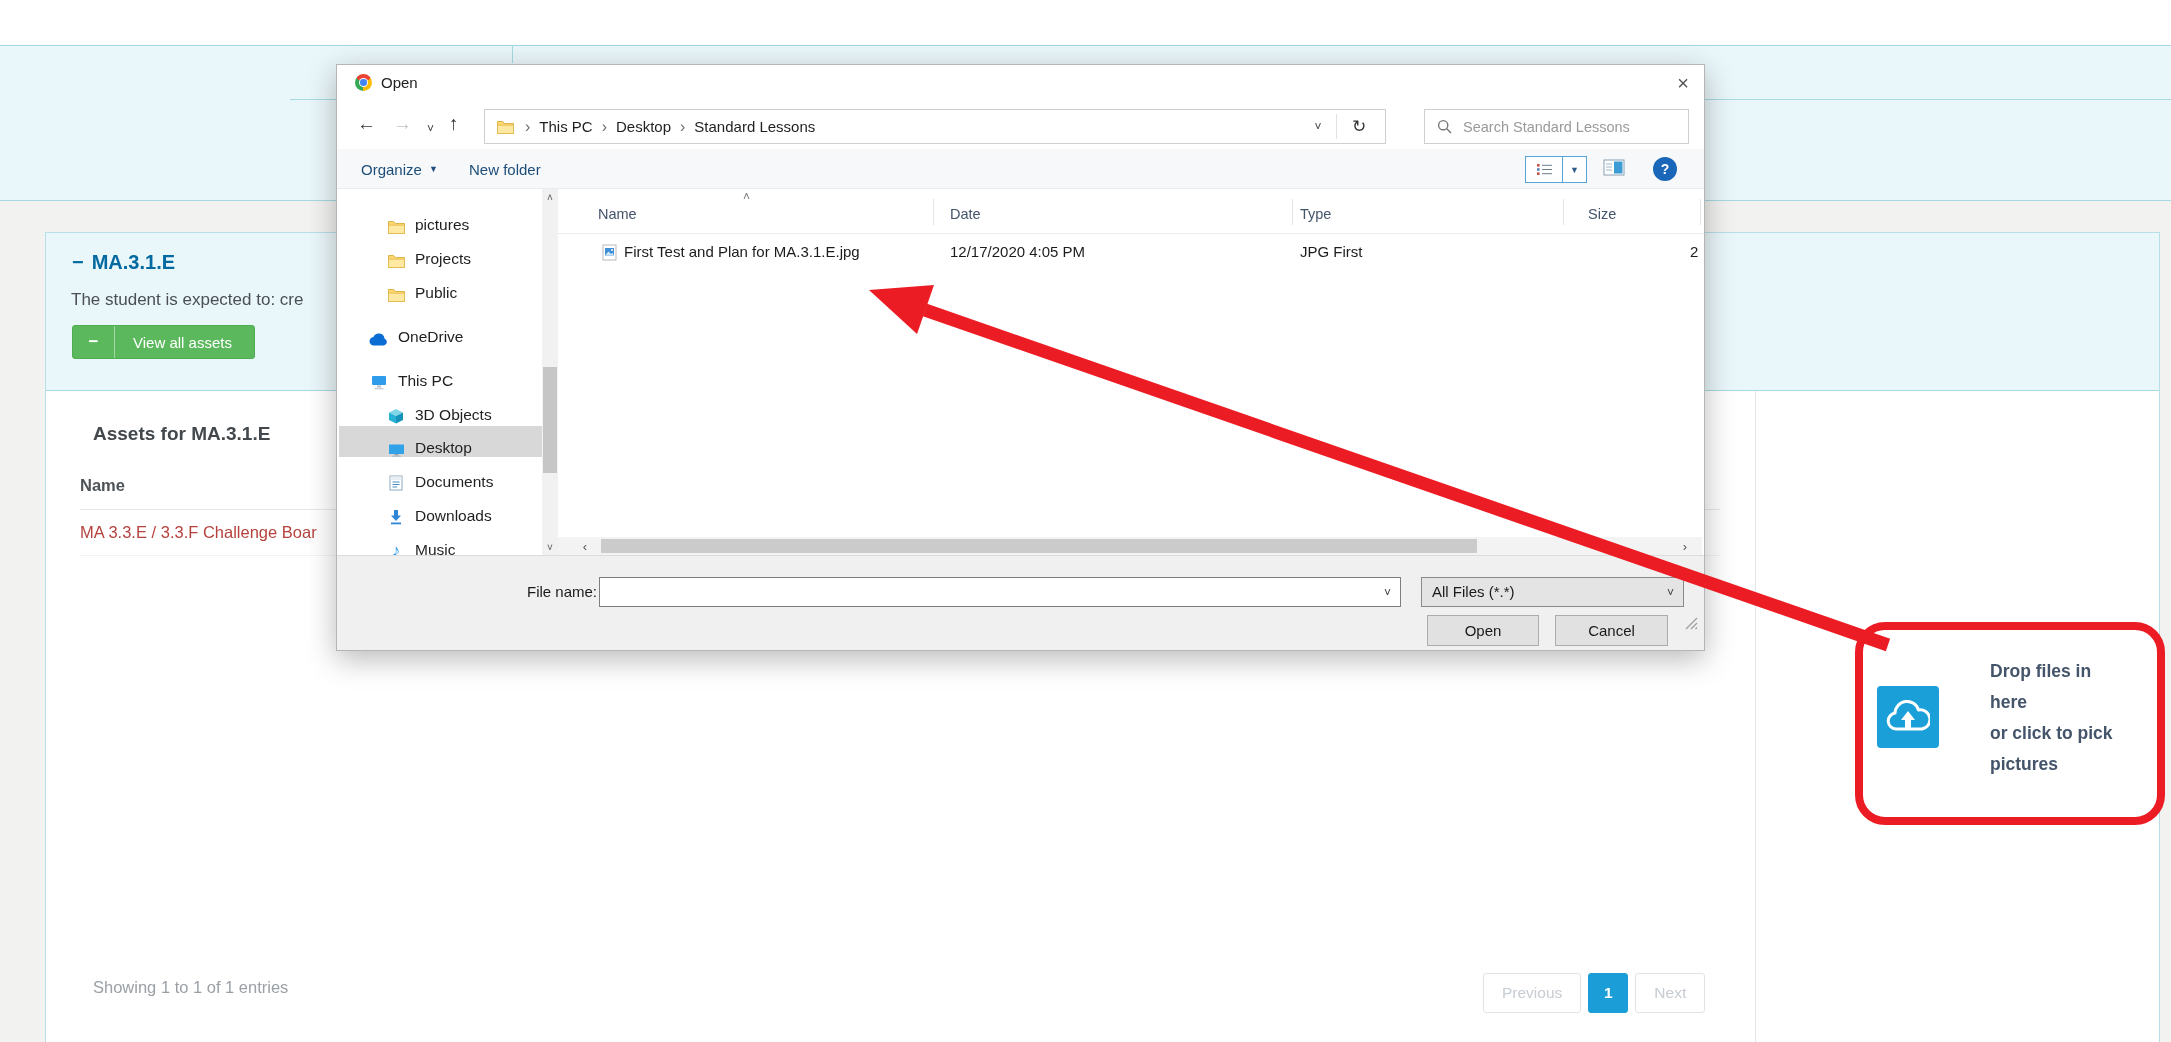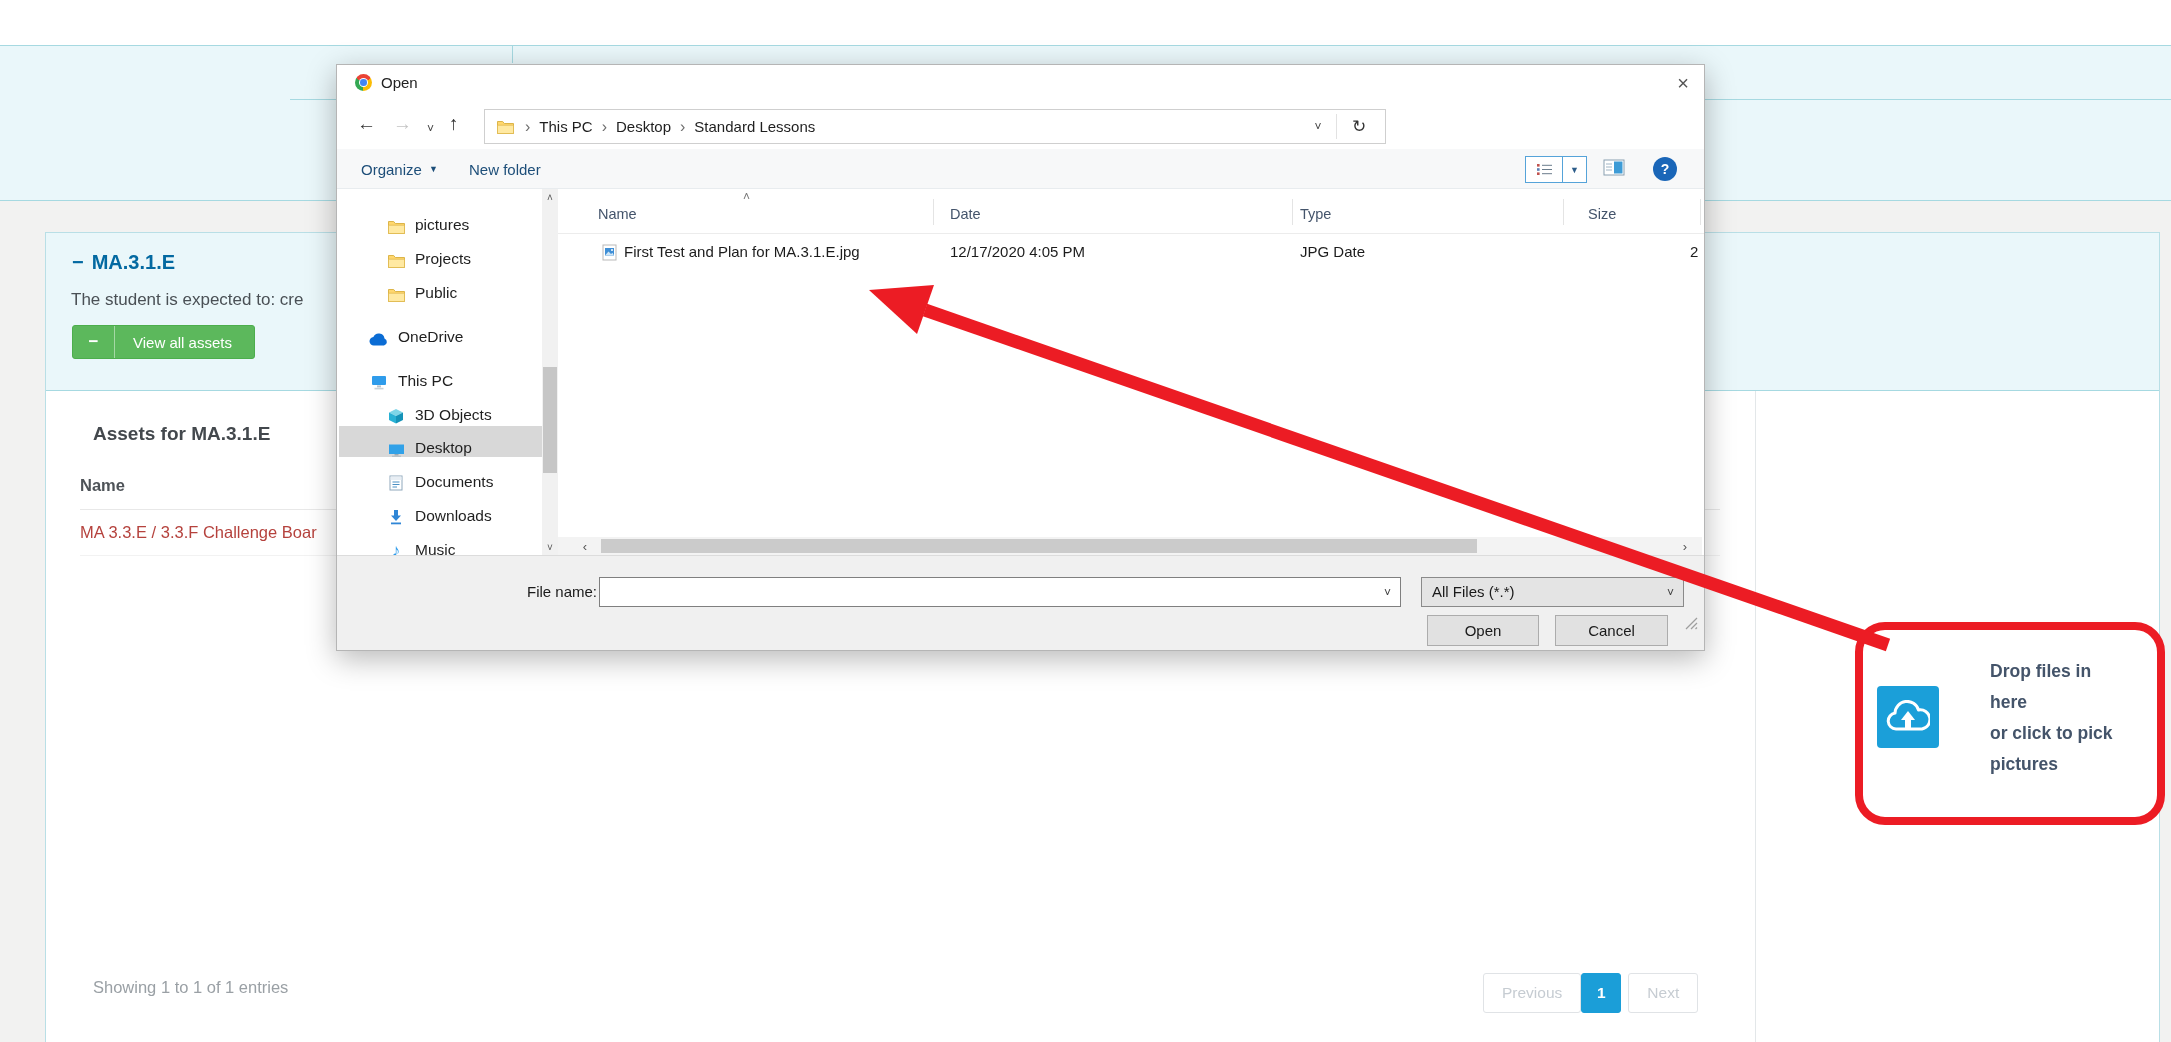--- a/index.html
+++ b/index.html
@@ -22,21 +22,21 @@
   .green-btn .lbl{padding:0 22px 0 18px;text-align:center;}
 
   .v-divider{position:absolute;left:1709px;top:158px;bottom:0;width:1px;background:#e3e7e9;}
   .assets-title{position:absolute;left:47px;top:190px;font-size:19px;font-weight:600;color:#43484d;text-align:center;}
   .name-col{position:absolute;left:34px;top:243px;font-size:16.5px;font-weight:700;color:#4e5358;}
   .table-divider{position:absolute;left:34px;top:276px;width:1640px;height:1px;background:#e8e8e8;}
   .asset-link-row{position:absolute;left:34px;top:277px;width:1640px;height:46px;border-bottom:1px solid #f2f2f2;display:flex;align-items:center;}
   .asset-link{color:#b5423d;font-size:16.5px;cursor:pointer;}
   .showing{position:absolute;left:47px;top:745px;font-size:16.5px;color:#9aa0a5;}
   .pagination{position:absolute;left:1437px;top:740px;height:40px;display:flex;align-items:stretch;}
-  .pg-btn{display:flex;align-items:center;justify-content:center;border:1px solid #e0e3e6;background:#fff;color:#c6ccd2;font-size:15.5px;border-radius:3px;padding:0 18px;}
+  .pg-btn{display:flex;align-items:center;justify-content:center;border:1px solid #e0e3e6;background:#fff;color:#c6ccd2;font-size:15.5px;border-radius:3px;margin-right:7px;padding:0 18px;}
   .pg-current{display:flex;align-items:center;justify-content:center;background:#1b9ed8;border:1px solid #1b9ed8;color:#fff;font-size:15.5px;font-weight:700;border-radius:3px;width:40px;margin-right:7px;}
 
   
   .dropzone{position:absolute;left:1855px;top:622px;width:310px;height:203px;background:#fff;border:8px solid #ec1c24;border-radius:30px;z-index:5;}
   .dz-icon{position:absolute;left:14px;top:56px;width:62px;height:62px;background:#1b9fd9;border-radius:4px;display:flex;align-items:center;justify-content:center;}
   .dz-text{position:absolute;left:127px;top:26px;width:160px;font-size:17.5px;font-weight:600;color:#44546a;line-height:31px;}
 
   .arrow-overlay{position:absolute;left:0;top:0;z-index:30;pointer-events:none;}
 
   
@@ -200,20 +200,27 @@
           <span class="crumb-sep">›</span>
           <span class="crumb">Desktop</span>
           <span class="crumb-sep">›</span>
           <span class="crumb">Standard Lessons</span>
         </div>
         <span class="addr-dd">˅</span>
         <span class="addr-sep"></span>
         <span class="addr-refresh">↻</span>
       </div>
 
+      <div class="searchbox">
+        <svg width="15" height="15" viewBox="0 0 15 15">
+            <circle cx="6.2" cy="6.2" r="4.6" fill="none" stroke="#767676" stroke-width="1.4"></circle>
+            <line x1="9.8" y1="9.8" x2="14" y2="14" stroke="#767676" stroke-width="1.4"></line>
+          </svg>
+        <input type="text" placeholder="Search Standard Lessons" style="">
+      </div>
     </div>
 
     <div class="toolbar">
       <div class="tb-item tb-organize">
         <span>Organize</span>
         <span class="tb-caret">▼</span>
       </div>
       <div class="tb-item tb-newfolder">
         <span>New folder</span>
       </div>
@@ -363,21 +370,21 @@
           <span class="sb-ico" style="position:absolute;left:40px;top:7px">
             <svg width="15" height="17" viewBox="0 0 15 17">
                 <rect x="1" y="1" width="13" height="15" fill="#fff" stroke="#b9b9b9"></rect>
                 <rect x="3" y="4" width="9" height="7.5" fill="#3f8fd6"></rect>
                 <polygon points="3.2,11.3 6.5,7.5 9,10 10.5,8.8 11.8,11.3" fill="#cfe6f7"></polygon>
                 <circle cx="10" cy="6" r="1" fill="#fff"></circle>
               </svg>
           </span>
           <span class="fr-text" style="left:66px">First Test and Plan for MA.3.1.E.jpg</span>
           <span class="fr-text" style="left:392px">12/17/2020 4:05 PM</span>
-          <span class="fr-text" style="left:742px">JPG Date</span>
+          <span class="fr-text" style="left:742px">JPG First</span>
           <span class="fr-text" style="left:1132px">2</span>
         </div>
 
         <div class="hscroll">
           <span class="hs-arrow" style="left:18px">‹</span>
           <span class="hs-thumb"></span>
           <span class="hs-arrow" style="left:1118px">›</span>
         </div>
       </div>
     </div>

